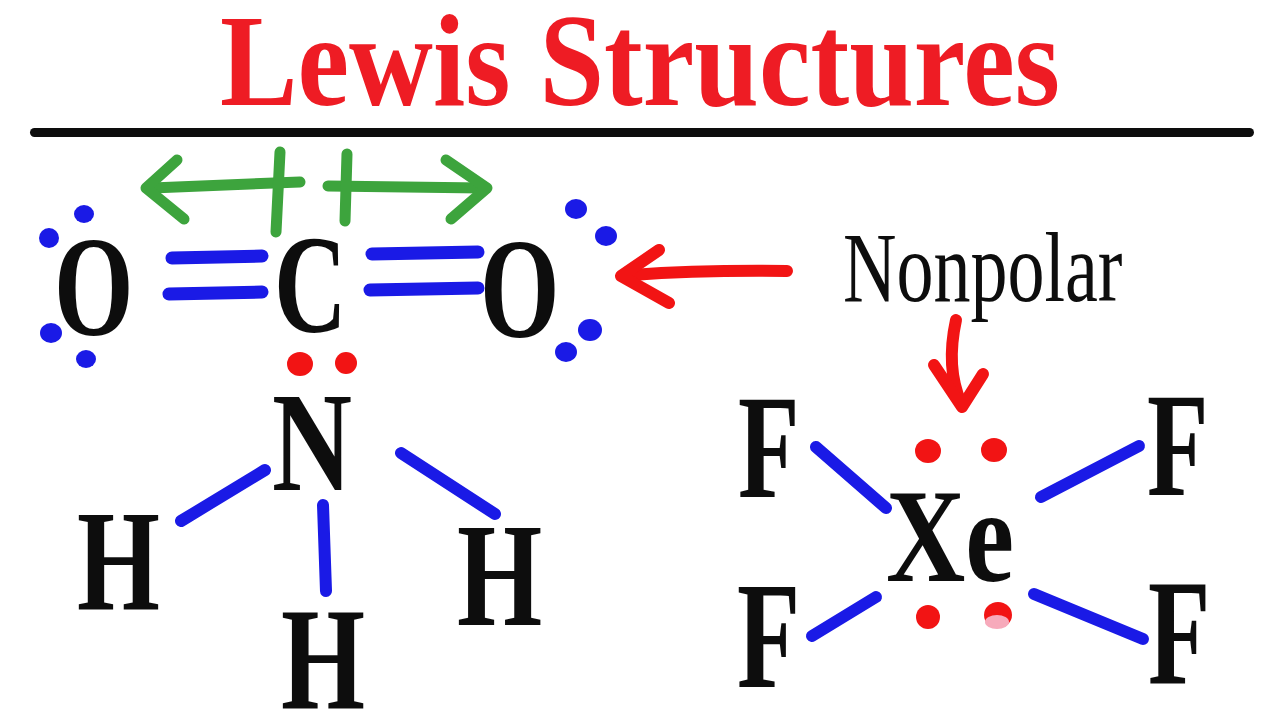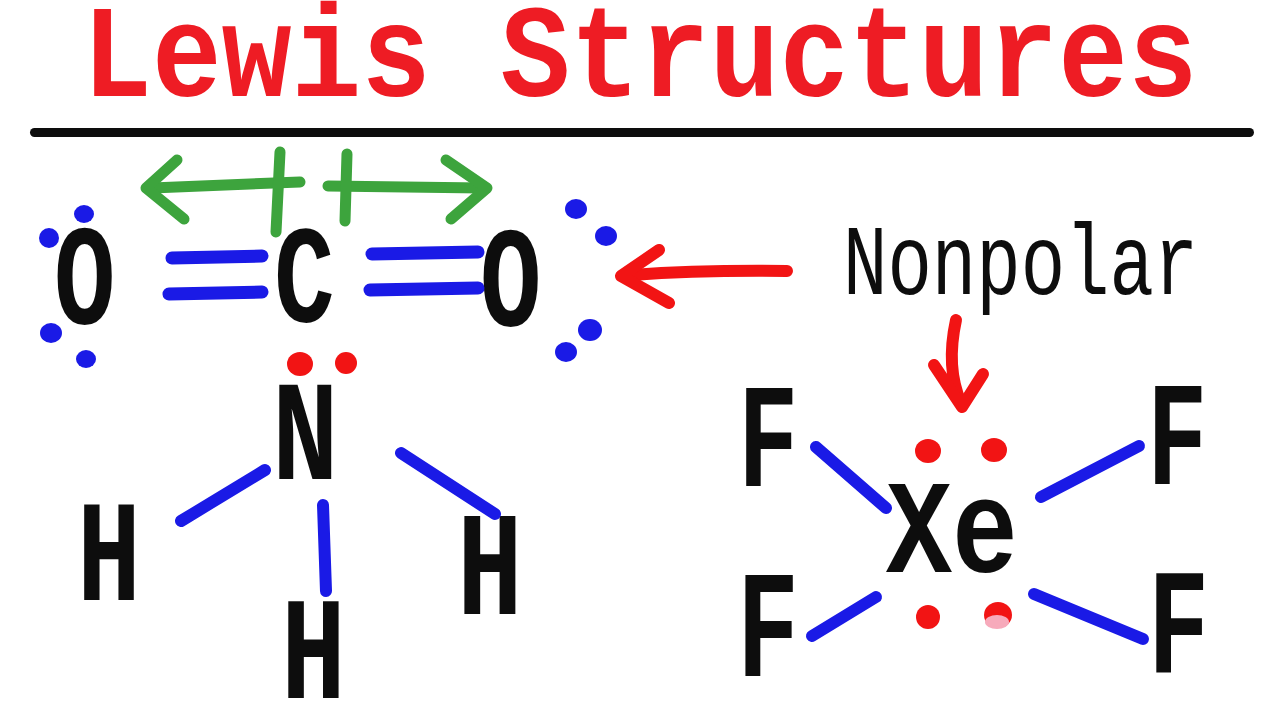--- a/index.html
+++ b/index.html
@@ -1,18 +1,18 @@
 <!DOCTYPE html>
 <html><head>
 <meta charset="utf-8">
 <style>
   html,body{margin:0;padding:0;background:#ffffff;}
   #stage{
     position:relative;width:1280px;height:720px;background:#ffffff;
-    overflow:hidden;font-family:Liberation Mono, monospace;
+    overflow:hidden;font-family:Liberation Serif, serif;
   }
   .title{
     position:absolute;left:50%;top:-5px;font-size:132px;font-weight:bold;
     color:#ee1c24;line-height:1;white-space:nowrap;
     transform:translateX(-50%) scaleX(0.88);transform-origin:center top;
     z-index:3;
   }
   .rule{
     position:absolute;left:30px;top:128px;width:1224px;height:9px;
     background:#0d0d0d;border-radius:5px;z-index:3;

